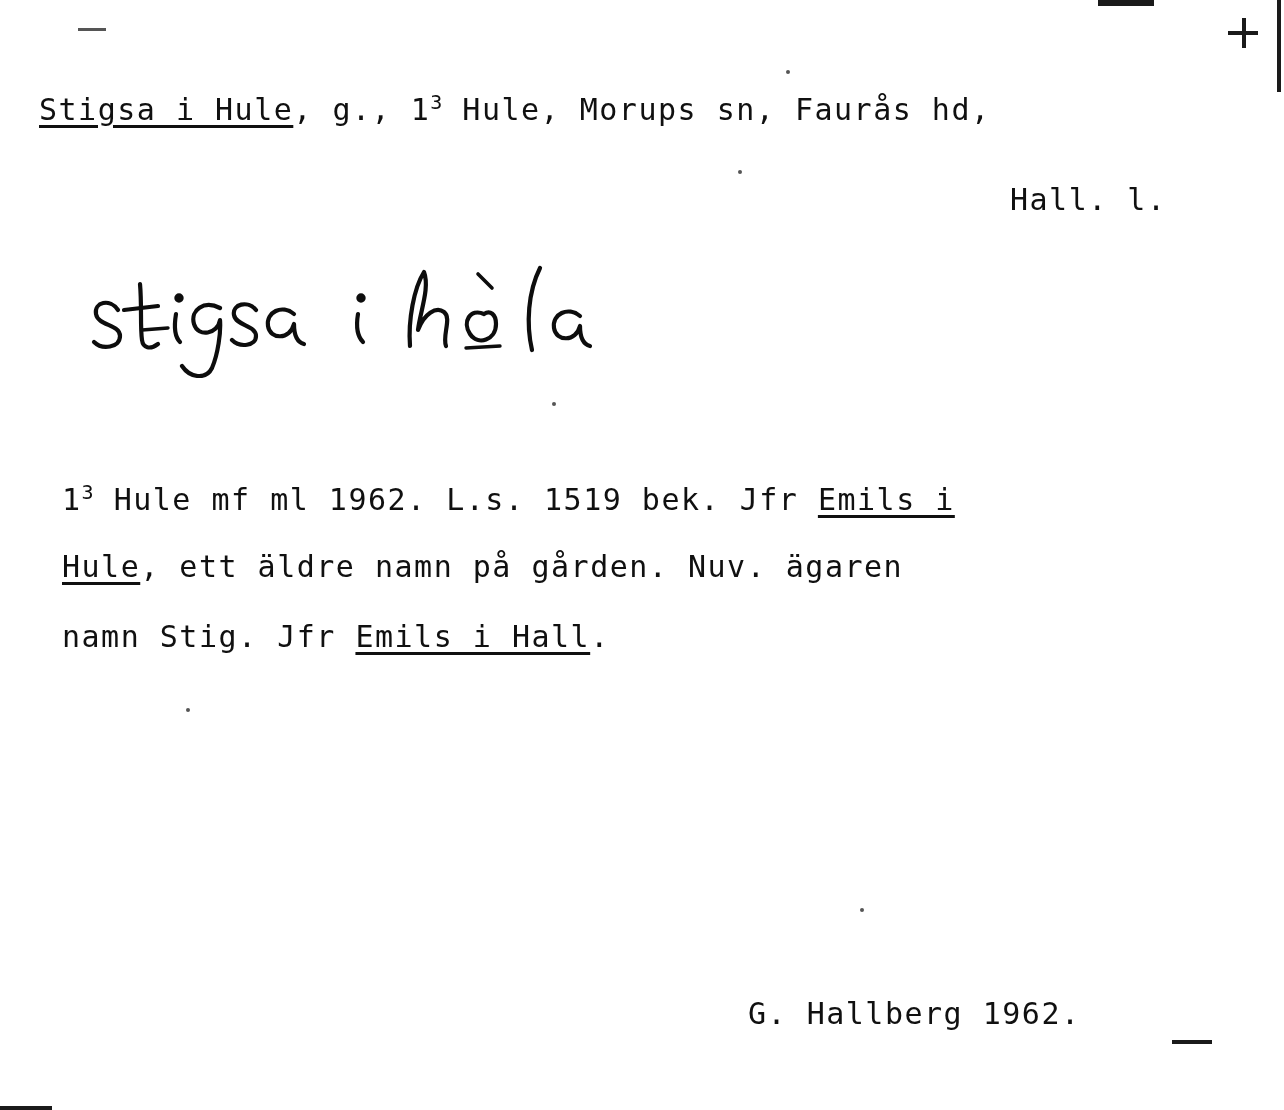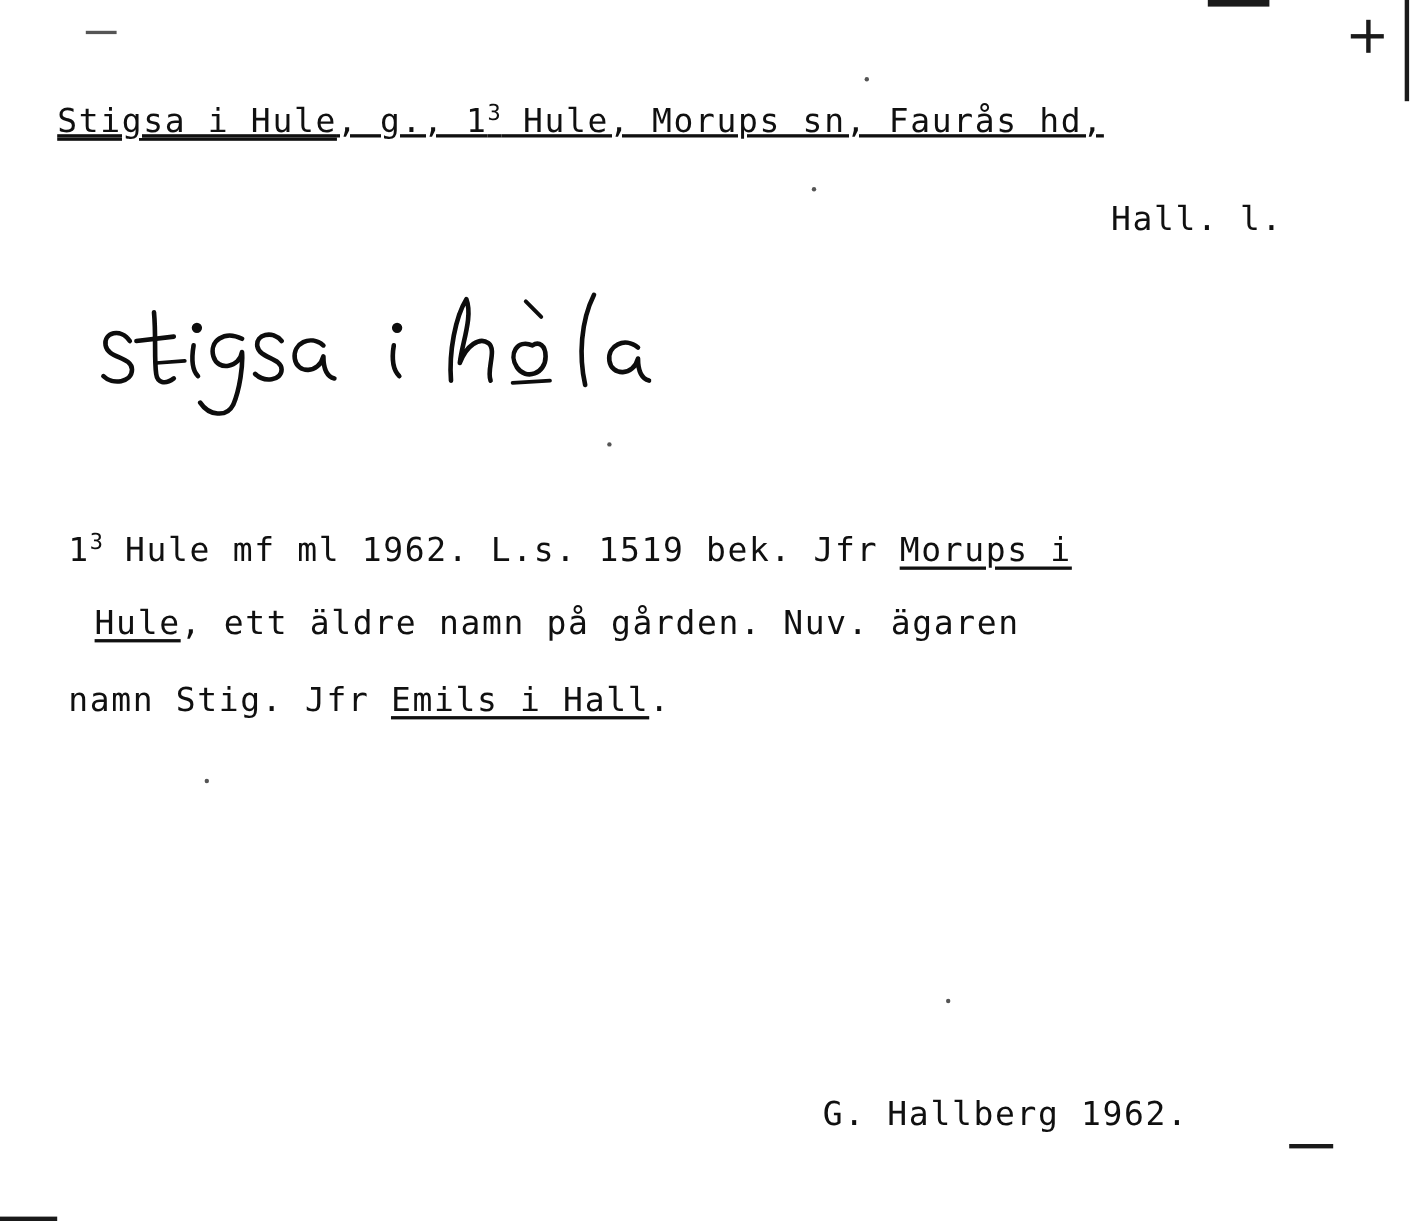--- a/index.html
+++ b/index.html
@@ -89,25 +89,25 @@
     text-decoration: underline;
     text-underline-offset: 5px;
     text-decoration-thickness: 3px;
   }
   sup.sm {
     font-size: 20px;
     vertical-align: super;
     letter-spacing: 0.5px;
   }
 
-  #headline { top: 92px; left: 52px; text-decoration: underline; }
+  #headline { top: 92px; left: 39px; }
   #headline-2 { top: 160px; left: 1010px; margin-top: 25px; }
 
   #body-l1 { top: 482px; left: 62px; }
-  #body-l2 { top: 552px; left: 62px; margin-left: 24px; }
+  #body-l2 { top: 552px; left: 62px; }
   #body-l3 { top: 622px; left: 62px; }
 
   #signature { top: 964px; left: 748px; margin-top: 35px; }
 
   
   .hand {
     position: absolute;
     top: 258px;
     left: 80px;
     width: 520px;
@@ -163,19 +163,19 @@
     <path d="M404 56 C390 50, 382 64, 390 76 C398 88, 416 82, 416 66 C416 56, 410 52, 404 56"></path>
 
     <path d="M386 90 L420 88" stroke-width="3.4"></path>
 
     <path d="M452 92 C446 66, 448 34, 460 10"></path>
 
     <path d="M500 58 C488 48, 472 56, 474 70 C476 84, 496 84, 500 68 C500 78, 502 86, 510 88"></path>
   </g>
 </svg>
 
-<div class="typed" id="body-l1"><span>1</span><sup class="sm">3</sup><span> Hule mf ml 1962. L.s. 1519 bek. Jfr </span><span class="u">Morups i</span></div>
+<div class="typed" id="body-l1"><span>1</span><sup class="sm">3</sup><span> Hule mf ml 1962. L.s. 1519 bek. Jfr </span><span class="u">Emils i</span></div>
 
 <div class="typed" id="body-l2"><span class="u">Hule</span><span>, ett äldre namn på gården. Nuv. ägaren</span></div>
 
 <div class="typed" id="body-l3"><span>namn Stig. Jfr </span><span class="u">Emils i Hall</span><span>.</span></div>
 
 <div class="typed" id="signature">G. Hallberg 1962.</div>
 
 </body></html>

